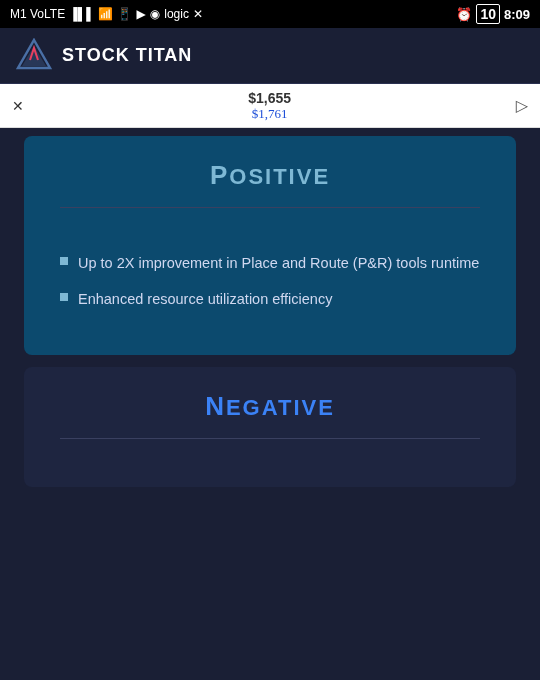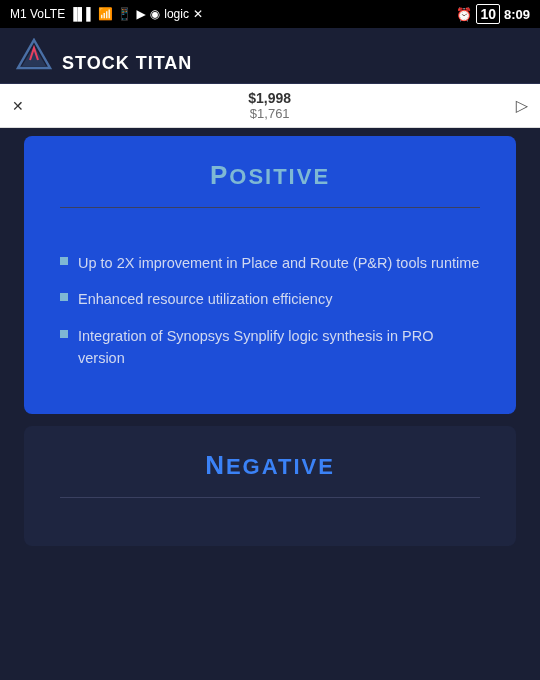--- a/index.html
+++ b/index.html
@@ -49,21 +49,21 @@
     .navbar {
       background: #1a1f35;
       display: flex;
       align-items: center;
       padding: 0 16px;
       height: 56px;
       border-bottom: 1px solid #2a3050;
     }
     .logo-area {
       display: flex;
-      align-items: flex-end;
+      align-items: center;
       gap: 10px;
       flex: 1;
     }
     .logo-icon {
       width: 36px;
       height: 36px;
     }
     .logo-text {
       color: #fff;
       font-size: 18px;
@@ -109,30 +109,31 @@
       font-size: 13px;
       color: #333;
     }
     .ad-price-1 {
       font-weight: bold;
       font-size: 14px;
       color: #333;
     }
     .ad-price-2 {
       font-size: 13px;
-      color: #737373;
+      color: #1d4ed8;
+      font-family: Liberation Serif, serif;
     }
     .ad-play {
       color: #555;
       font-size: 16px;
     }
 
     
     .section-positive {
-      background: #1d4ed8;
+      background: #0c4a6e;
       padding: 24px 36px 30px;
       border-radius: 8px;
       margin: 8px 24px 12px;
     }
     .section-title-positive {
       text-align: center;
       color: #7eb8d4;
       font-size: 22px;
       font-weight: bold;
       letter-spacing: 2px;
@@ -220,44 +221,40 @@
       <polygon points="18,8 30,28 6,28" fill="#4a6fa5" opacity="0.3"></polygon>
       <path d="M14,22 L18,10 L22,22" fill="none" stroke="#e84060" stroke-width="2"></path>
     </svg>
     <span class="logo-text">STOCK TITAN</span>
   </div>
 </div>
 
 <div class="ad-banner">
   <span class="ad-close">✕</span>
   <div class="ad-content">
-    <div class="ad-price-1">$1,998</div>
+    <div class="ad-price-1">$1,655</div>
     <div class="ad-price-2">$1,761</div>
   </div>
   <span class="ad-play">▷</span>
 </div>
 
 <div class="section-positive">
   <div class="section-title-positive">
     <span style="font-size:26px;">P</span><span>OSITIVE</span>
   </div>
   <hr class="divider">
   <ul class="bullet-list">
     <li>
       <span class="bullet-square"></span>
       <span>Up to 2X improvement in Place and Route (P&amp;R) tools runtime</span>
     </li>
     <li>
       <span class="bullet-square"></span>
       <span>Enhanced resource utilization efficiency</span>
     </li>
-    <li>
-      <span class="bullet-square"></span>
-      <span>Integration of Synopsys Synplify logic synthesis in PRO version</span>
-    </li>
   </ul>
 </div>
 
 <div class="section-negative">
   <div class="section-title-negative">
     <span style="font-size:26px;">N</span><span>EGATIVE</span>
   </div>
   <hr class="divider">
 </div>
 

